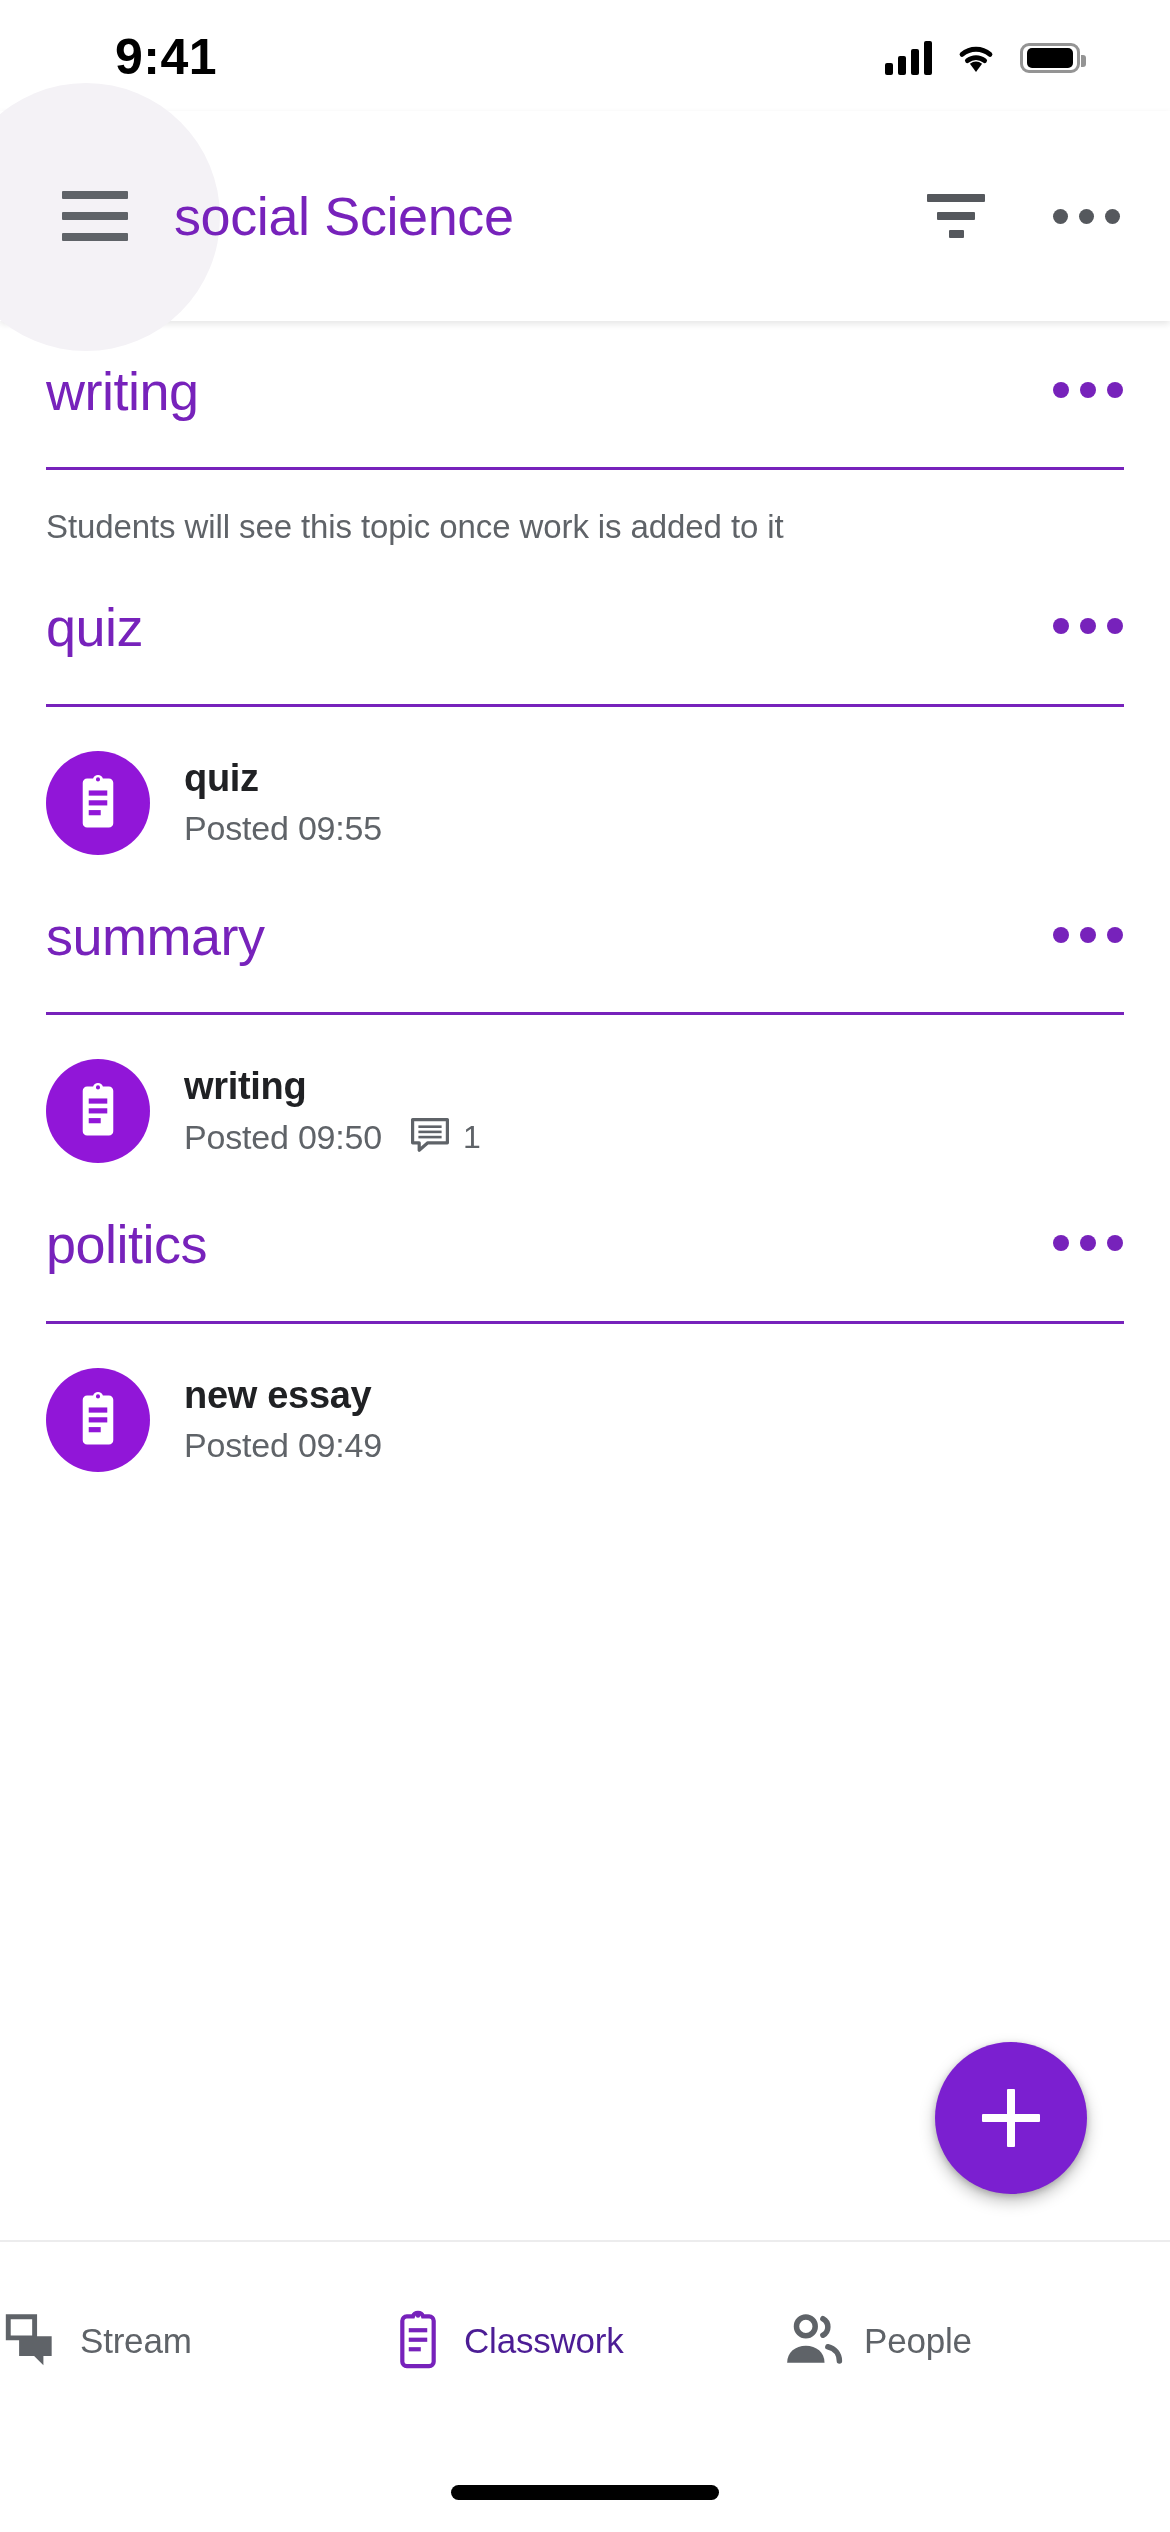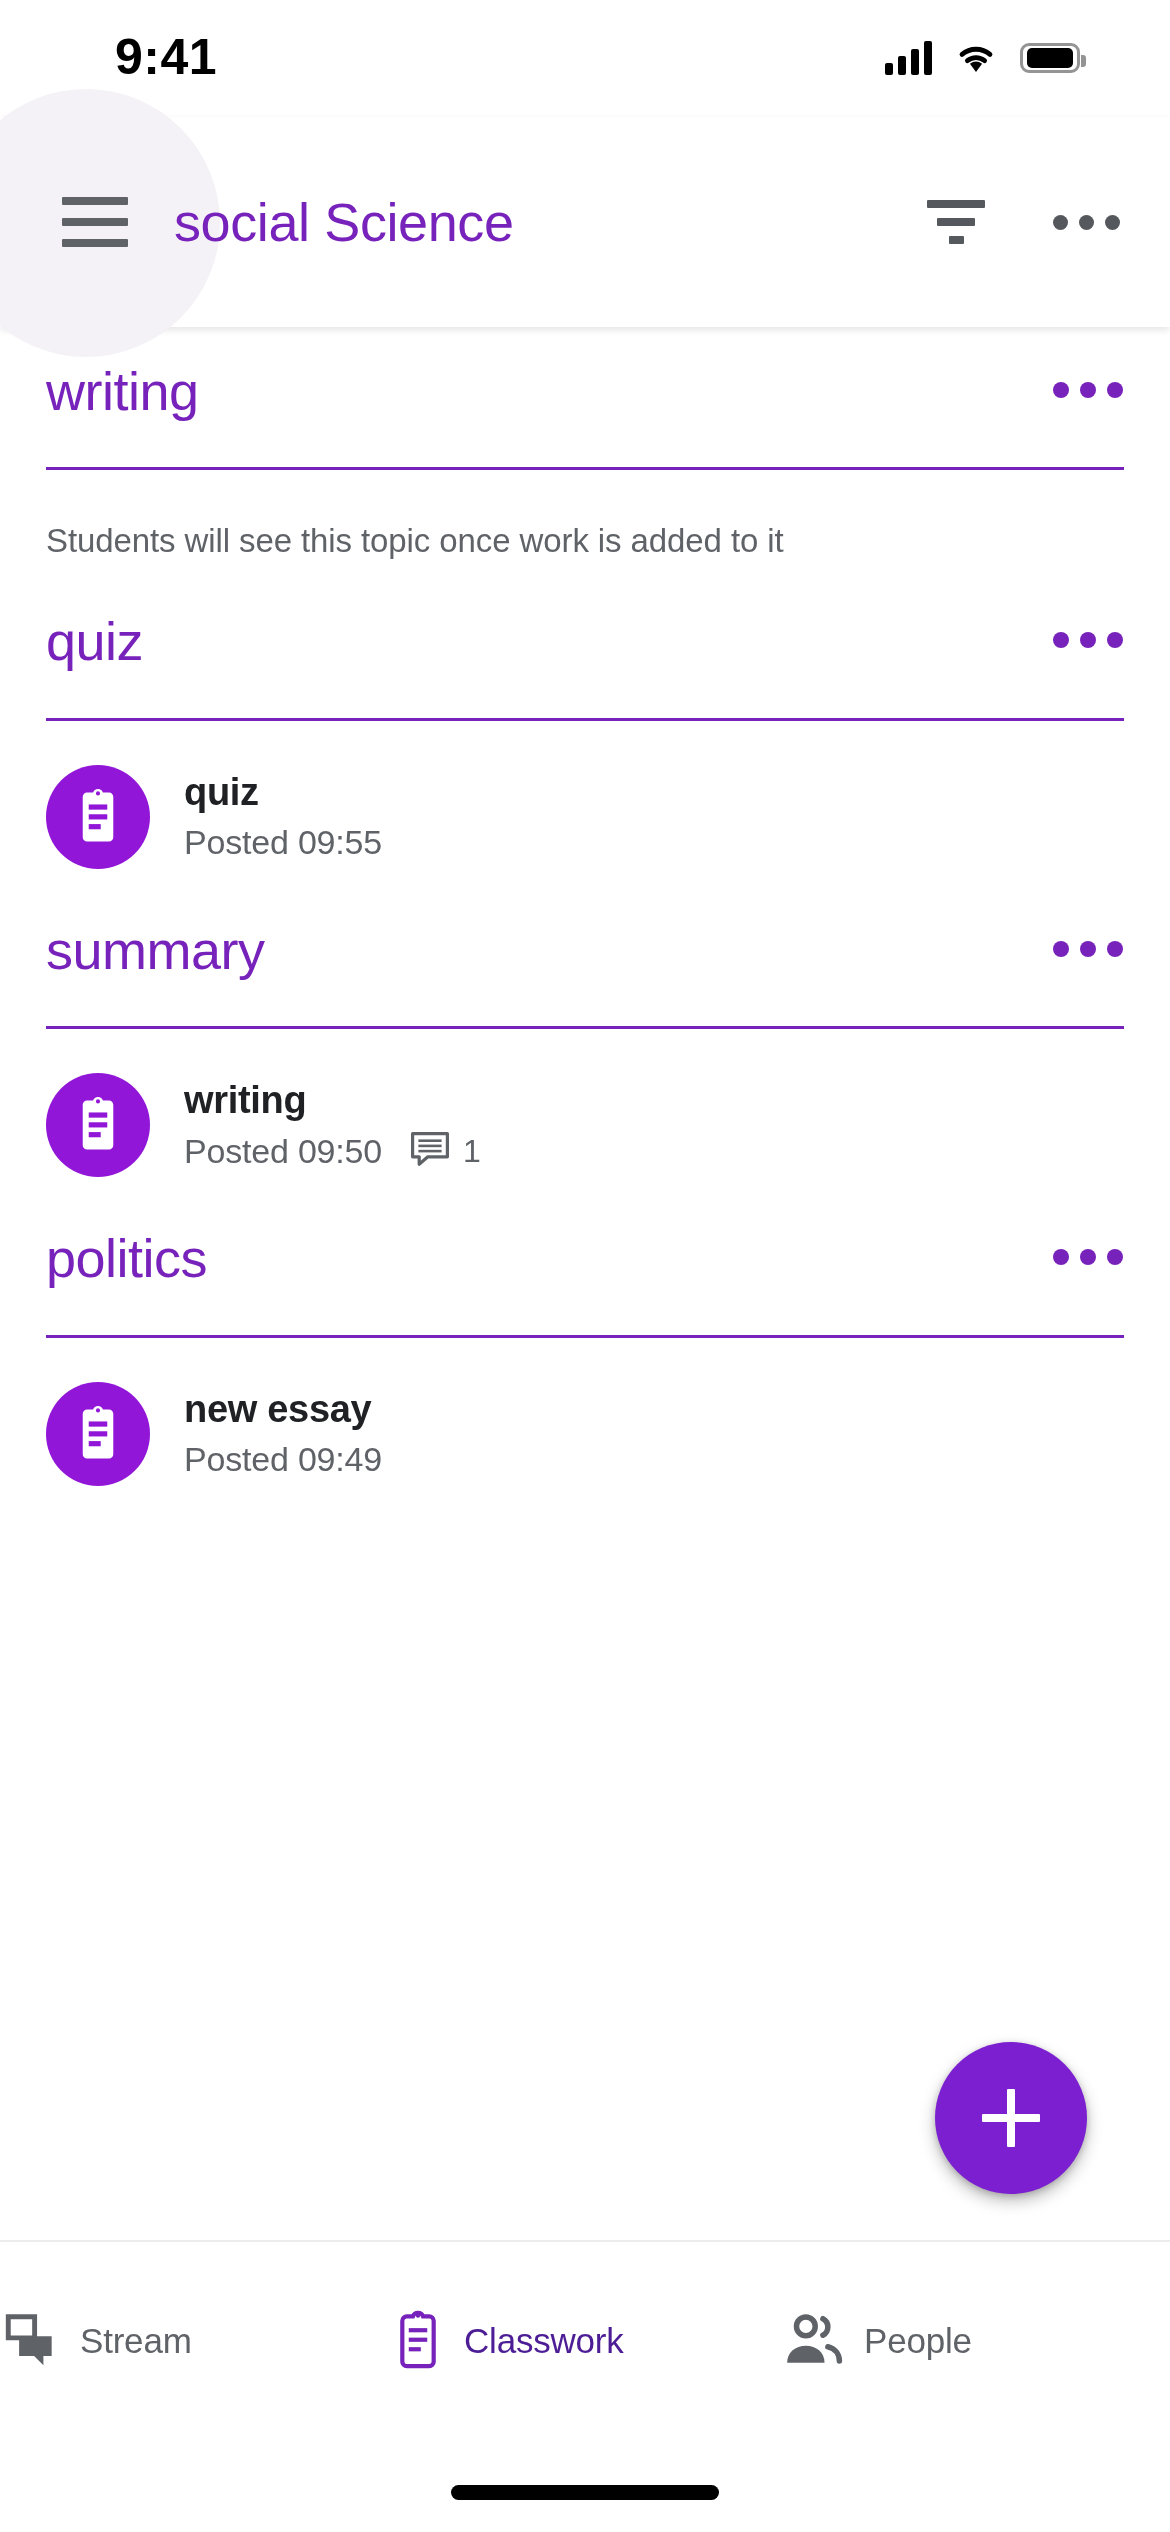--- a/index.html
+++ b/index.html
@@ -74,21 +74,21 @@
     display: block;
     width: 46px; height: 20px;
     background: #000;
     border-radius: 5px;
     margin: 0 auto;
   }
 
   
   .appbar {
     position: absolute;
-    top: 117px; left: 0;
+    top: 111px; left: 0;
     width: 1170px;
     height: 210px;
     background: #ffffff;
     display: flex;
     align-items: center;
     padding: 0 48px 0 52px;
     z-index: 30;
     box-shadow: 0 3px 7px rgba(0,0,0,.10);
   }
   .ripple {
@@ -194,21 +194,21 @@
     line-height: 1.1;
   }
   .topic-rule {
     height: 3px;
     background: #7722bb;
     margin-top: 46px;
   }
   .topic-empty {
     font-size: 33px;
     color: #5f6368;
-    padding-top: 52px;
+    padding-top: 38px;
     letter-spacing: -0.1px;
   }
   .work-row {
     display: flex;
     align-items: center;
     gap: 34px;
     padding: 44px 0 0 0;
   }
   .work-icon {
     width: 104px; height: 104px;

